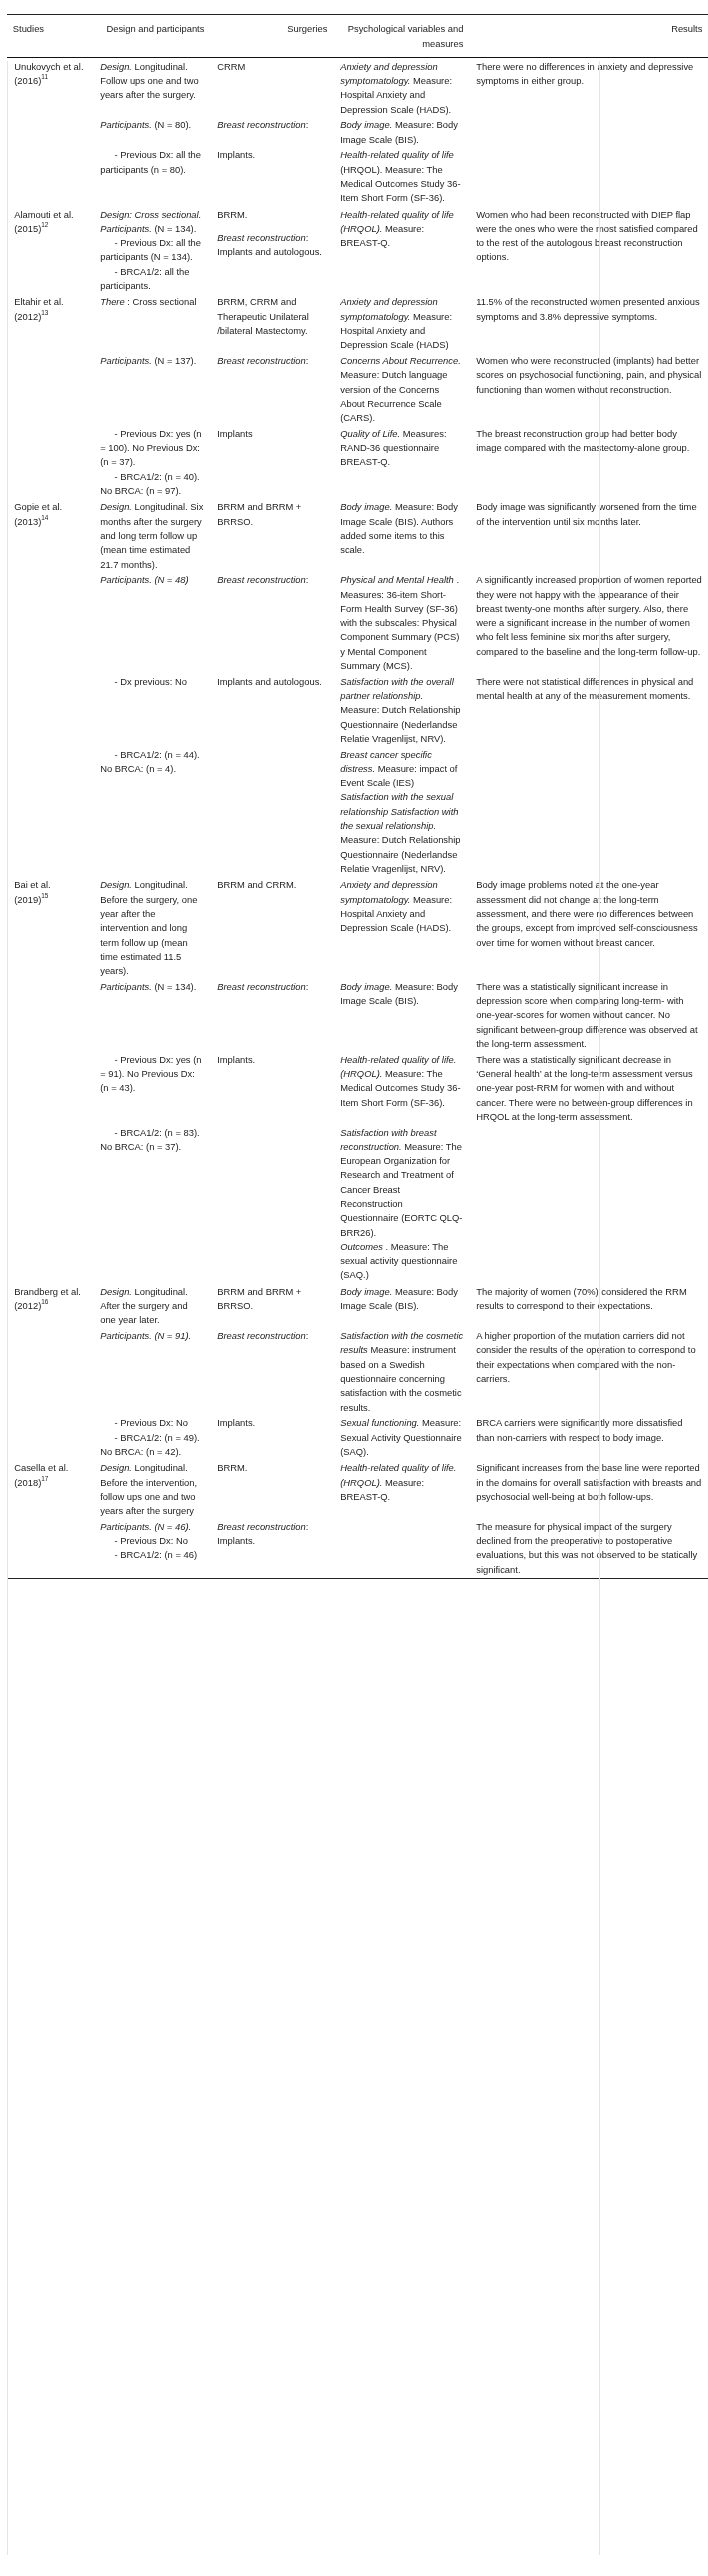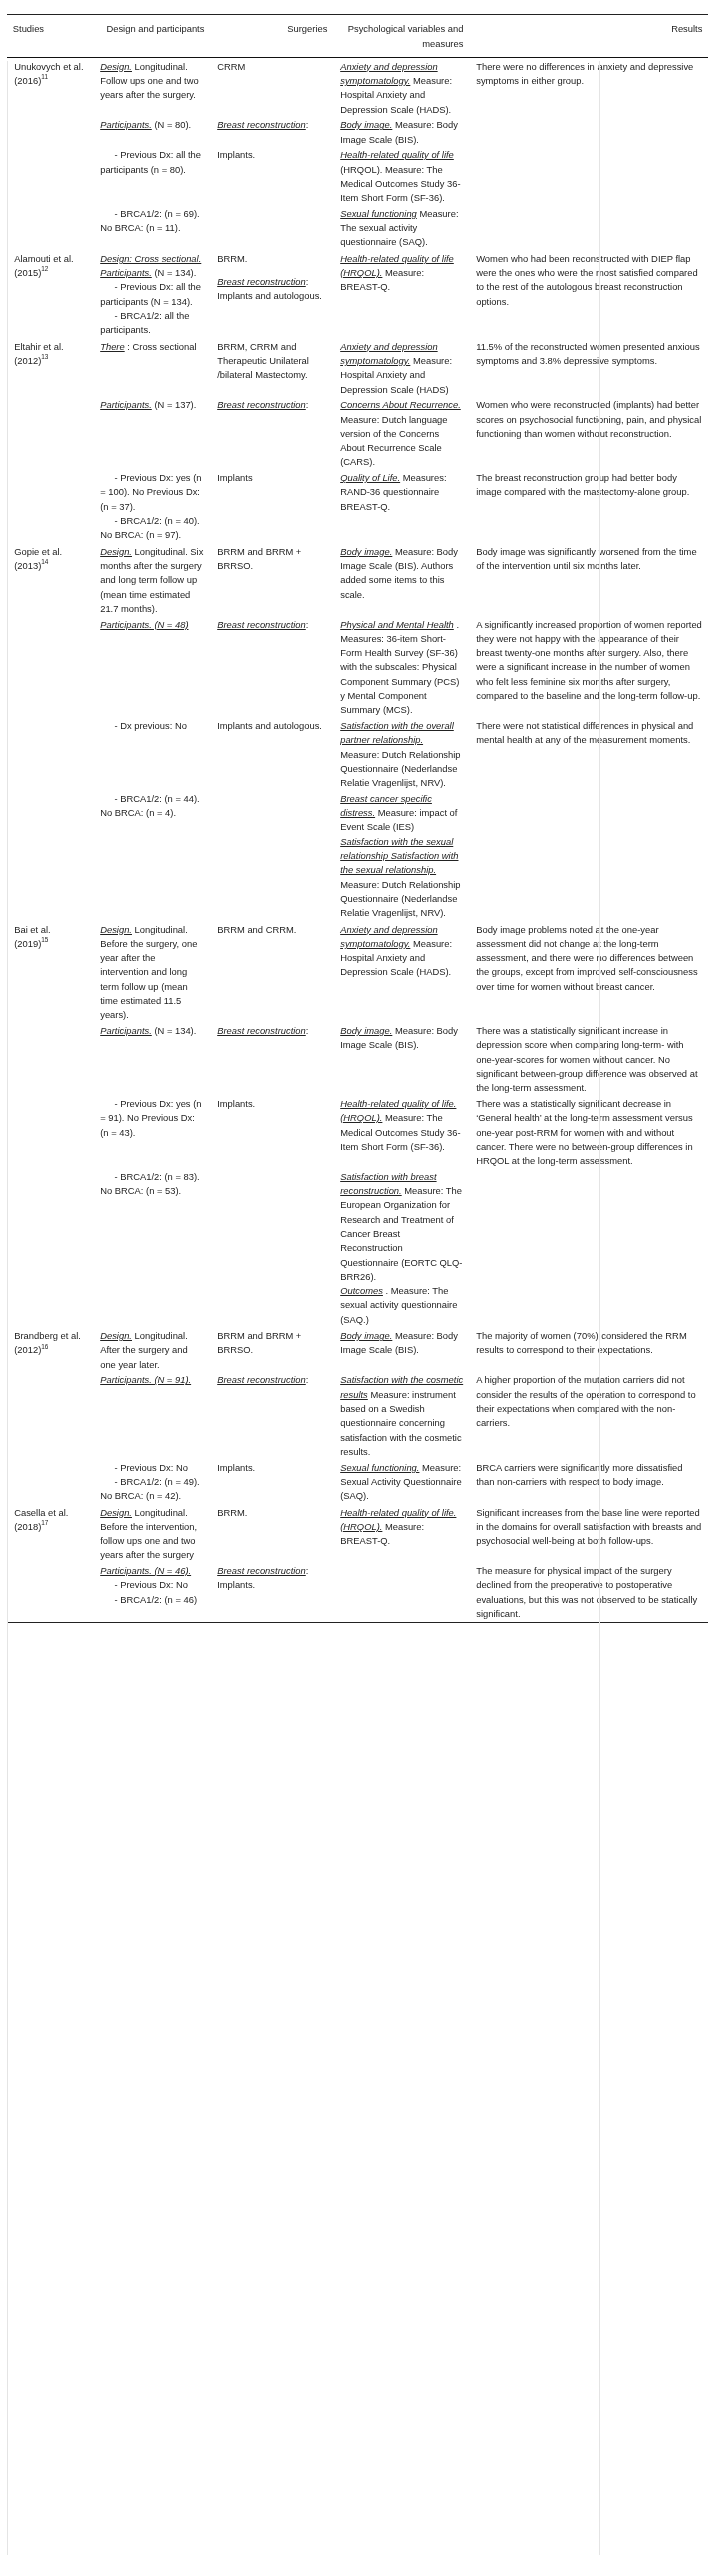--- a/index.html
+++ b/index.html
@@ -9,21 +9,21 @@
            border-left: 0.7px solid #e4e4e4; border-right: 0.7px solid #e4e4e4; pointer-events: none; }
   table { border-collapse: collapse; width: 701px; margin-left: 7.1px; table-layout: fixed;
           font-size: 9.4px; line-height: 14.3px; }
   thead tr { border-top: 0.7px solid #222; border-bottom: 1.4px solid #111; }
   th { font-weight: normal; text-align: right; vertical-align: top; padding: 7.1px 5.7px 6.4px 5.7px; color: #222; }
   th.left { text-align: left; }
   td { vertical-align: top; padding: 0.7px 5.7px 0.7px 7.1px; }
   tbody tr.last { border-bottom: 0.7px solid #222; }
   tbody tr.study-start td { padding-top: 1.4px; }
   .c1 { width: 86px; } .c2 { width: 117px; } .c3 { width: 123px; } .c4 { width: 136px; } .c5 { width: auto; }
-  .it { font-style: italic; text-decoration: underline; }
+  .it { font-style: italic; }
   .indent { text-indent: 14.3px; }
   sup { font-size: 6.4px; line-height: 0; position: relative; top: -0.7px; }
   p { margin: 0; }
 </style>
 </head>
 <body>
 
 <div class="page">
   <div class="frame"></div>
   <table>
@@ -76,33 +76,20 @@
             <p class="indent"><span>- Previous Dx: all the participants (n = 80).</span></p>
           </td>
           <td>
             <p><span>Implants.</span></p>
           </td>
           <td>
             <p><span class="it">Health-related quality of life</span> <span>(HRQOL). Measure: The Medical Outcomes Study 36-Item Short Form (SF-36).</span></p>
           </td>
           <td><span></span></td>
         </tr>
-        <tr>
-          <td></td>
-          <td>
-            <p class="indent"><span>- BRCA1/2: (n = 69). No BRCA: (n = 11).</span></p>
-          </td>
-          <td>
-            <p></p>
-          </td>
-          <td>
-            <p><span class="it">Sexual functioning</span> <span>Measure: The sexual activity questionnaire (SAQ).</span></p>
-          </td>
-          <td><span></span></td>
-        </tr>
         <tr class="study-start">
           <td><span>Alamouti et al.</span> <span>(2015)</span><sup>12</sup></td>
           <td>
             <p><span class="it">Design: Cross sectional. Participants.</span> <span>(N = 134).</span></p>
             <p class="indent"><span>- Previous Dx: all the participants (N = 134).</span></p>
             <p class="indent"><span>- BRCA1/2: all the participants.</span></p>
           </td>
           <td>
             <p><span>BRRM.</span></p>
             <p style="margin-top:9px"><span class="it">Breast reconstruction</span><span>: Implants and autologous.</span></p>
@@ -240,21 +227,21 @@
             <p><span>Implants.</span></p>
           </td>
           <td>
             <p><span class="it">Health-related quality of life. (HRQOL).</span> <span>Measure: The Medical Outcomes Study 36-Item Short Form (SF-36).</span></p>
           </td>
           <td><span>There was a statistically significant decrease in ‘General health’ at the long-term assessment versus one-year post-RRM for women with and without cancer. There were no between-group differences in HRQOL at the long-term assessment.</span></td>
         </tr>
         <tr>
           <td></td>
           <td>
-            <p class="indent"><span>- BRCA1/2: (n = 83). No BRCA: (n = 53).</span></p>
+            <p class="indent"><span>- BRCA1/2: (n = 83). No BRCA: (n = 37).</span></p>
           </td>
           <td>
             <p></p>
           </td>
           <td>
             <p><span class="it">Satisfaction with breast reconstruction.</span> <span>Measure: The European Organization for Research and Treatment of Cancer Breast Reconstruction Questionnaire (EORTC QLQ-BRR26).</span></p>
             <p><span class="it">Outcomes</span> <span>. Measure: The sexual activity questionnaire (SAQ.)</span></p>
           </td>
           <td><span></span></td>
         </tr>

